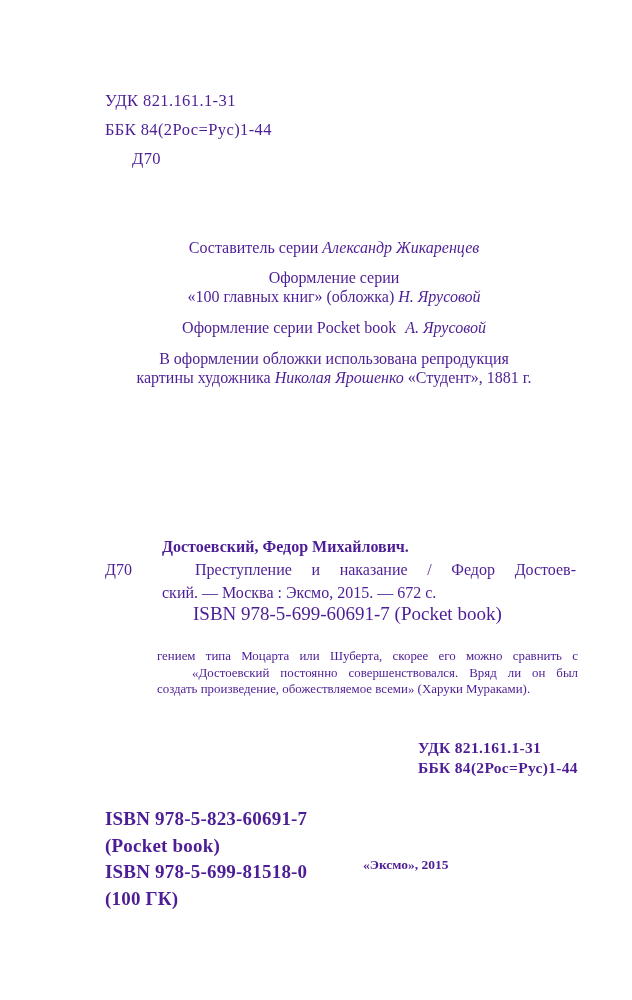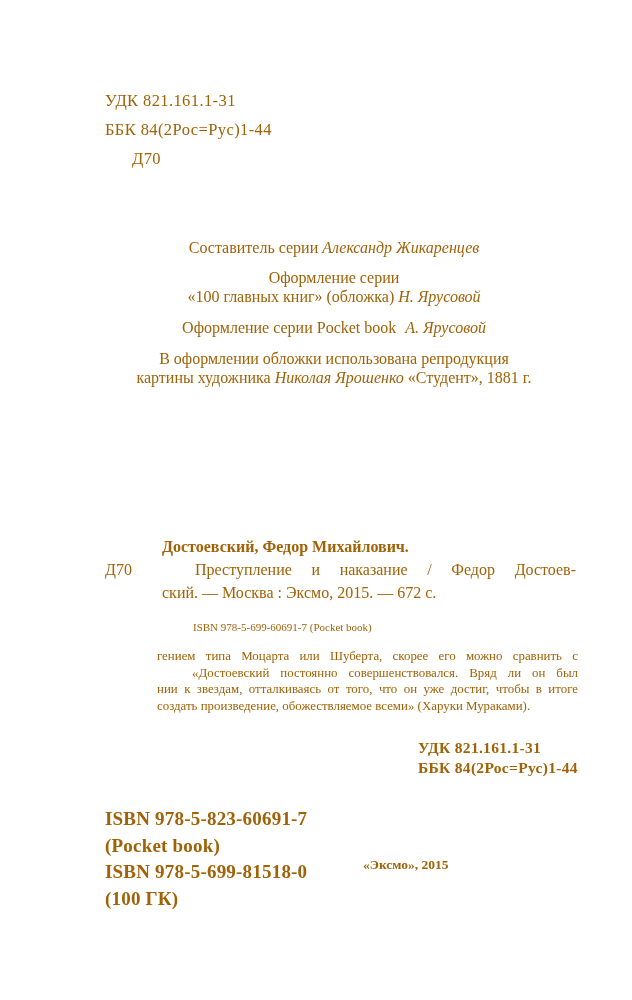--- a/index.html
+++ b/index.html
@@ -1,21 +1,21 @@
 <!DOCTYPE html>
 <html><head>
 <meta charset="utf-8">
 <style>
   html, body { margin: 0; padding: 0; background: #ffffff; }
   .page {
     position: relative;
     width: 632px;
     height: 1000px;
     background: #ffffff;
-    color: #a16207;
+    color: #4c1d95;
     font-family: "Liberation Serif", "DejaVu Serif", serif;
     overflow: hidden;
   }
   .it { font-style: italic; }
 
   .top-codes {
     position: absolute; left: 105px; top: 86px;
     font-size: 16.5px; line-height: 29px; letter-spacing: 0.4px;
   }
   .top-codes .indent-code { padding-left: 27px; }
@@ -31,21 +31,21 @@
   .catalog {
     position: absolute; left: 105px; top: 535px; width: 471px;
     font-size: 16px; line-height: 23px;
   }
   .catalog-author { font-weight: bold; padding-left: 57px; }
   .catalog-entry { position: relative; }
   .catalog-code { position: absolute; left: 0; top: 0; }
   .catalog-text { margin-left: 57px; }
   .jline { text-align: justify; text-align-last: justify; }
   .catalog-text .first { text-indent: 33px; }
-  .catalog-isbns { margin-left: 88px; margin-top: 14px; font-size: 11px; line-height: 19.5px; font-family: Liberation Serif, serif; }
+  .catalog-isbns { margin-left: 88px; margin-top: 0; font-size: 19px; line-height: 19.5px; font-family: Liberation Serif, serif; }
 
   .quote {
     position: absolute; left: 157px; top: 648px; width: 421px;
     font-size: 12.9px; line-height: 16.6px;
   }
   .quote .first { text-indent: 35px; }
 
   .bottom-codes {
     position: absolute; left: 418px; top: 738px;
     font-weight: bold; font-size: 15.5px; line-height: 20px; letter-spacing: 0.3px;
@@ -99,21 +99,20 @@
       </div>
       <div class="catalog-isbns">
         <div>ISBN 978-5-699-60691-7 (Pocket book)</div>
       </div>
     </div>
   </div>
 
   <div class="quote">
     <div class="jline">гением типа Моцарта или Шуберта, скорее его можно сравнить с</div>
     <div class="jline first">«Достоевский постоянно совершенствовался. Вряд ли он был</div>
-    <div class="jline">нии к звездам, отталкиваясь от того, что он уже достиг, чтобы в итоге</div>
     <div>создать произведение, обожествляемое всеми» (Харуки Мураками).</div>
   </div>
 
   <div class="bottom-codes">
     <div>УДК 821.161.1-31</div>
     <div>ББК 84(2Рос=Рус)1-44</div>
   </div>
 
   <div class="bottom-isbn">
     <div>ISBN 978-5-823-60691-7</div>

